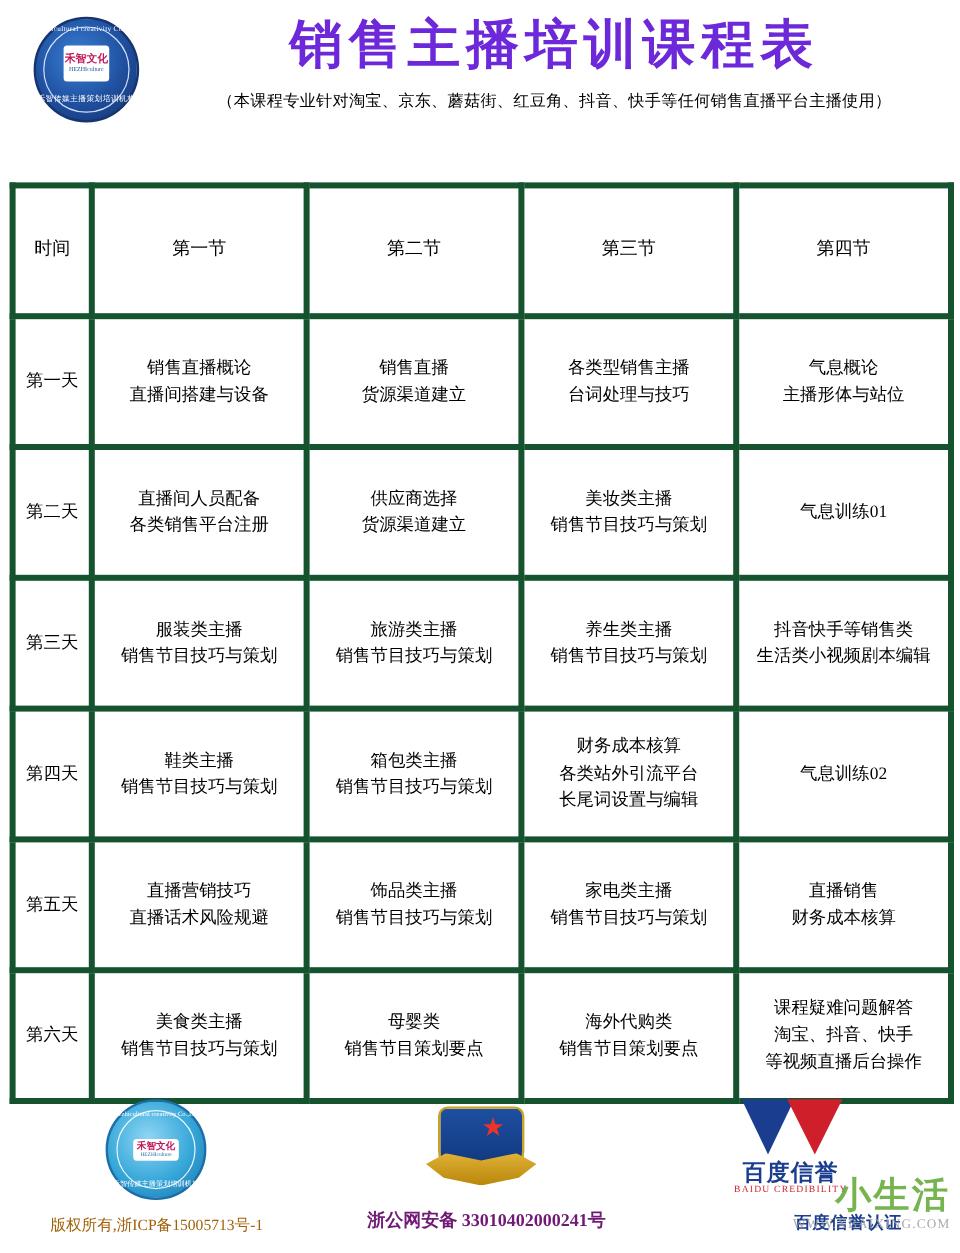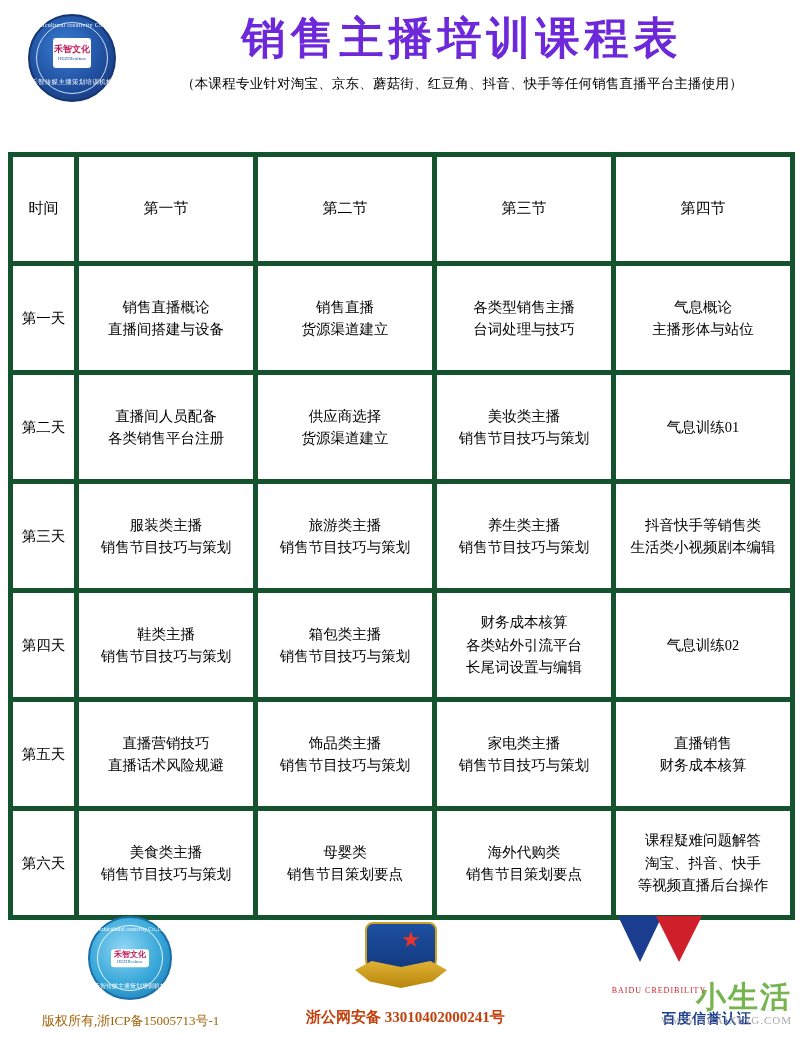--- a/index.html
+++ b/index.html
@@ -298,21 +298,21 @@
     font-size: 13px;
     color: #a16207;
     text-align: right;
   }
   .icp {
     position: absolute;
     left: 306px;
     top: 2px;
     font-size: 15px;
     font-weight: bold;
-    color: #c2410c;
+    color: #701a75;
   }
   .baidu-cert {
     position: absolute;
     right: 48px;
     top: 4px;
     font-size: 14px;
     font-weight: bold;
     color: #1b3d8f;
     letter-spacing: 1px;
   }
@@ -562,20 +562,21 @@
         <div class="police-star">★</div>
       </div>
       <div class="police-wings"></div>
     </div>
 
     <div class="badge badge-baidu">
       <div class="baidu-v">
         <span class="v-blue"></span>
         <span class="v-red"></span>
       </div>
+      <div class="baidu-label-cn">百度信誉</div>
       <div class="baidu-label-en">BAIDU CREDIBILITY</div>
     </div>
   </div>
 
   <div class="footer-texts">
     <div class="copyright">版权所有,浙ICP备15005713号-1</div>
     <div class="icp">浙公网安备 33010402000241号</div>
     <div class="baidu-cert">百度信誉认证</div>
   </div>
 </div>

